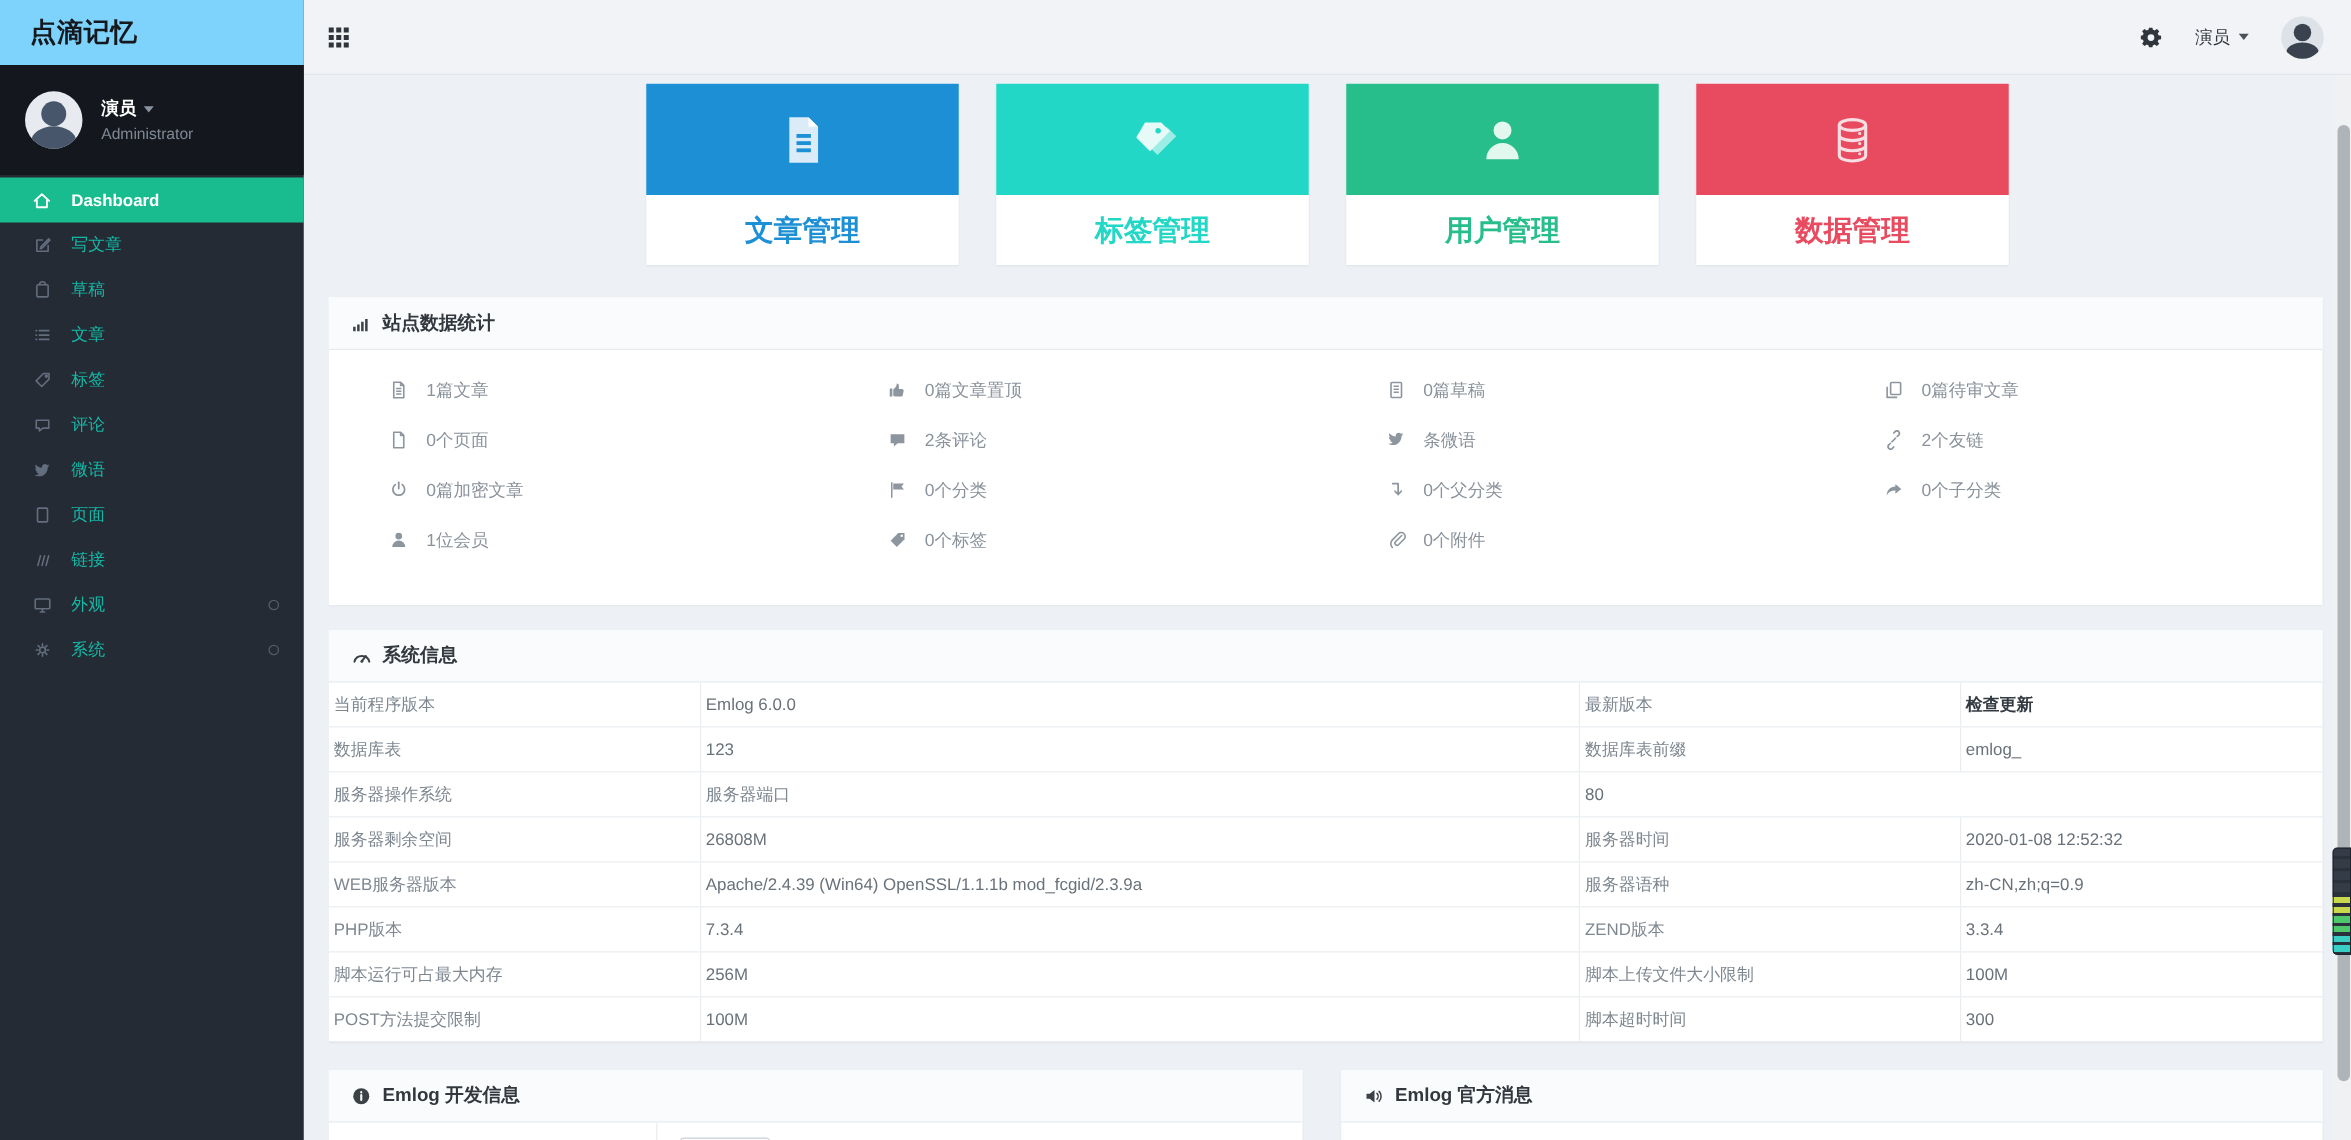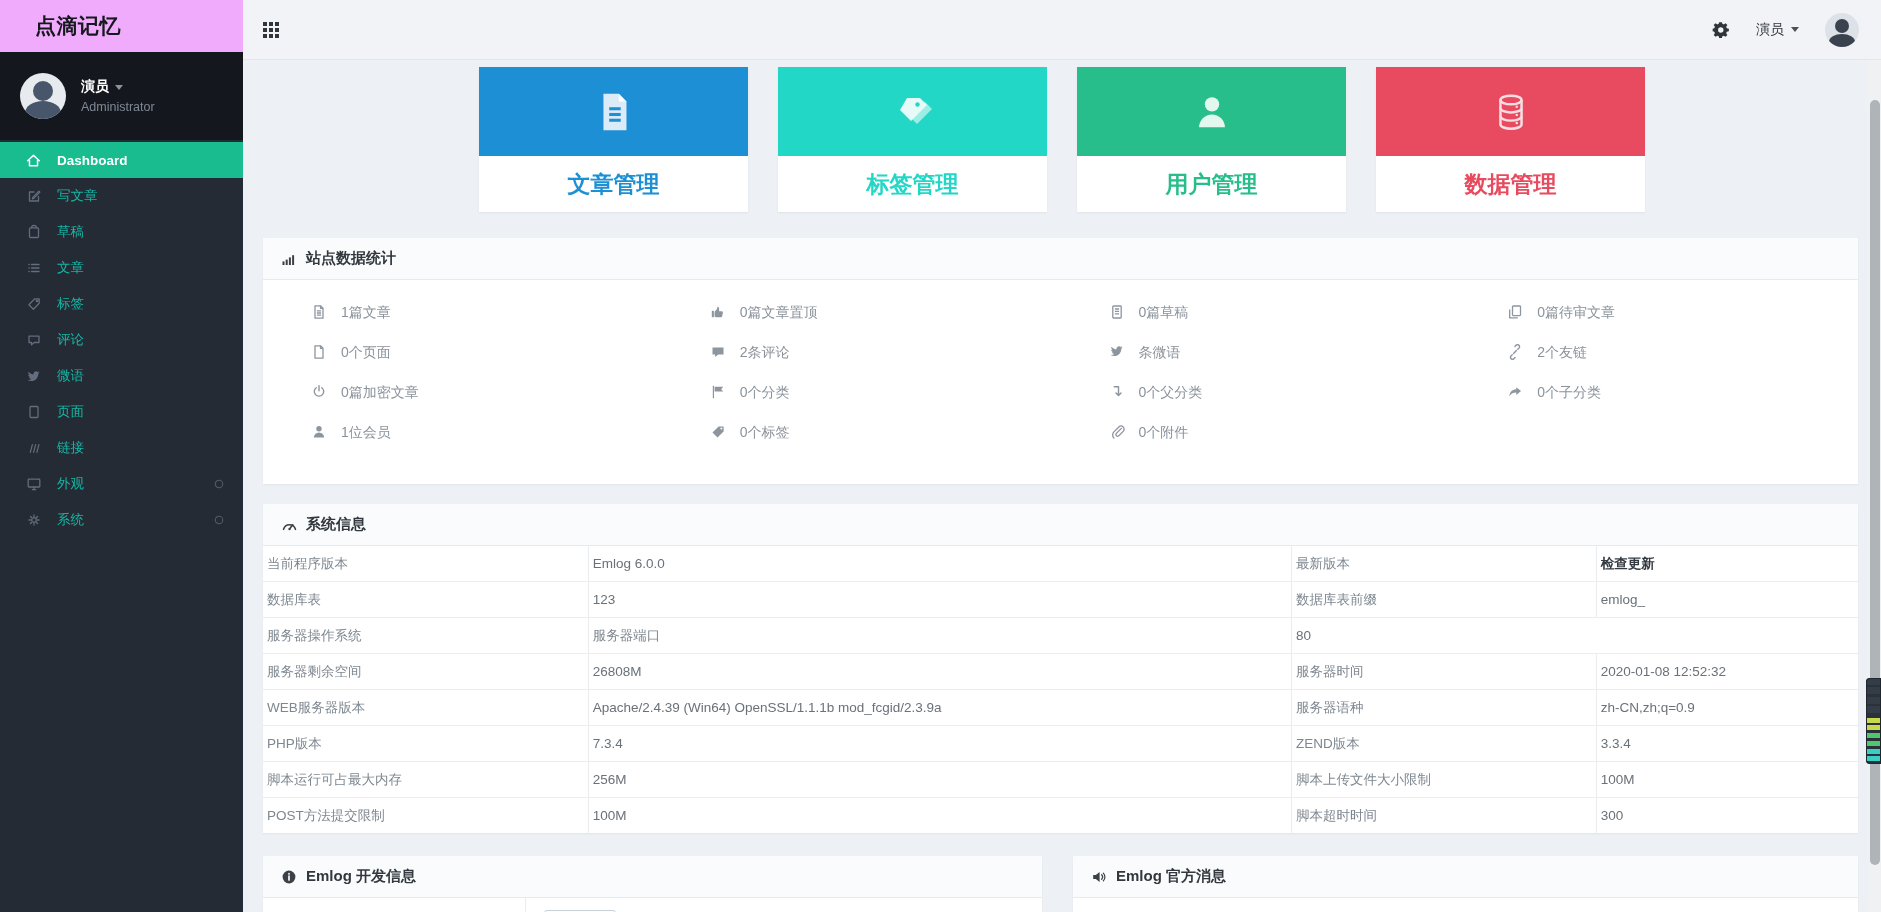--- a/index.html
+++ b/index.html
@@ -2,21 +2,21 @@
 <html><head>
 <meta charset="utf-8">
 <style>
   * { margin:0; padding:0; box-sizing:border-box; }
   html,body { width:1881px; height:912px; }
   body { font-family:"Liberation Sans","DejaVu Sans",sans-serif; background:#EDF0F4; overflow:hidden; position:relative; }
   #app { position:absolute; inset:0; width:1881px; height:912px; overflow:hidden; }
 
   
   .sidebar { position:absolute; left:0; top:0; width:243px; height:912px; background:#252B34; z-index:5; }
-  .logo { height:52px; background:#f0abfc; display:flex; align-items:center; padding-left:35px;
+  .logo { height:52px; background:#7dd3fc; display:flex; align-items:center; padding-left:24px;
           font-size:21px; font-weight:bold; color:#15181D; letter-spacing:.5px; }
   .user-panel { height:88px; background:#14181E; display:flex; align-items:center; padding:0 20px; gap:15px; }
   .avatar-lg { width:46px; height:46px; border-radius:50%; background:#E7EAEE; overflow:hidden; position:relative; flex:0 0 46px; }
   .avatar-lg .head { position:absolute; left:13px; top:8px; width:20px; height:20px; border-radius:50%; background:#47566A; }
   .avatar-lg .bust { position:absolute; left:5px; top:28px; width:36px; height:24px; border-radius:50% 50% 0 0; background:#47566A; }
   .user-meta .uname { color:#FFFFFF; font-size:14px; font-weight:bold; display:flex; align-items:center; gap:6px; }
   .user-meta .urole { color:#7F8894; font-size:12.5px; margin-top:4px; }
   .caret { width:0; height:0; border-left:4px solid transparent; border-right:4px solid transparent; border-top:5px solid #8A93A0; display:inline-block; }
 
   .menu { padding-top:2px; }
@@ -38,21 +38,21 @@
   .top-user { display:flex; align-items:center; gap:7px; cursor:pointer; font-size:14px; color:#2F353B; }
   .top-user .caret { border-top-color:#4A5157; }
   .avatar-sm { width:34px; height:34px; border-radius:50%; background:#DDE2E8; position:relative; overflow:hidden; cursor:pointer; }
   .avatar-sm .head { position:absolute; left:10px; top:6px; width:14px; height:14px; border-radius:50%; background:#39424E; }
   .avatar-sm .bust { position:absolute; left:4px; top:21px; width:26px; height:16px; border-radius:50% 50% 0 0; background:#39424E; }
 
   
   .main { position:absolute; left:243px; top:61px; width:1638px; height:851px; }
 
   .cards-row { display:flex; justify-content:center; gap:30px; margin-top:6px; }
-  .card { width:269px; height:145px; background:#fff; box-shadow:0 1px 2px rgba(0,0,0,.06); cursor:pointer; }
+  .card { width:250px; height:145px; background:#fff; box-shadow:0 1px 2px rgba(0,0,0,.06); cursor:pointer; }
   .card-top { height:89px; display:flex; align-items:center; justify-content:center; }
   .card-label { height:56px; display:flex; align-items:center; justify-content:center; font-size:23px; font-weight:bold; }
   .c-blue  .card-top { background:#1D90D5; }  .c-blue  .card-label { color:#1D90D5; }
   .c-cyan  .card-top { background:#22D7C5; }  .c-cyan  .card-label { color:#22D7C5; }
   .c-green .card-top { background:#27BE8C; }  .c-green .card-label { color:#27BE8C; }
   .c-red   .card-top { background:#E84B5F; }  .c-red   .card-label { color:#E84B5F; }
 
   .panel { background:#fff; box-shadow:0 1px 2px rgba(0,0,0,.05); margin:0 23px 0 20px; }
   .panel-h { height:42px; background:#FAFBFC; border-bottom:1px solid #E7EBEF; display:flex; align-items:center; gap:9px; padding:0 18px; font-size:15px; font-weight:bold; color:#32383E; }
   .panel-h .ph-ico { color:#3C4147; width:16px; height:16px; }
@@ -61,21 +61,21 @@
   .stats-body { display:grid; grid-template-columns:repeat(4,1fr); padding:24px 0 20px; }
   .stat-col { padding-left:48px; }
   .stat { display:flex; align-items:flex-start; gap:14px; height:40px; color:#8A929B; font-size:14px; }
   .stat .s-ico { width:16px; height:16px; color:#8D959E; flex:0 0 16px; }
 
   .sys-panel { margin-top:20px; }
   .sys-table { }
   .sys-row { display:grid; grid-template-columns:18.6% 44.1% 19.1% 18.2%; border-bottom:1px solid #EAEEF1; }
   .sys-row:last-child { border-bottom:none; }
   .sys-cell { height:35px; line-height:35px; padding:0 4px; font-size:13.5px; white-space:nowrap; overflow:hidden; }
-  .sys-cell + .sys-cell { border-left:1px solid #E9EDF0;margin-left:28px; }
+  .sys-cell + .sys-cell { border-left:1px solid #E9EDF0; }
   .sys-label { color:#7E8790; }
   .sys-value { color:#697179; }
   .sys-link { color:#333A41; font-weight:bold; cursor:pointer; }
 
   .bottom-row { display:flex; margin:23px 23px 0 20px; gap:31px; }
   .bottom-row .panel { margin:0; }
   .dev-panel { width:779px; flex:0 0 779px; }
   .news-panel { flex:1; }
   .dev-body { display:flex; height:90px; }
   .dev-cell-l { width:263px; flex:0 0 263px; padding:20px 18px; font-size:13.5px; color:#7E8790; border-right:1px solid #E9EDF0; }

